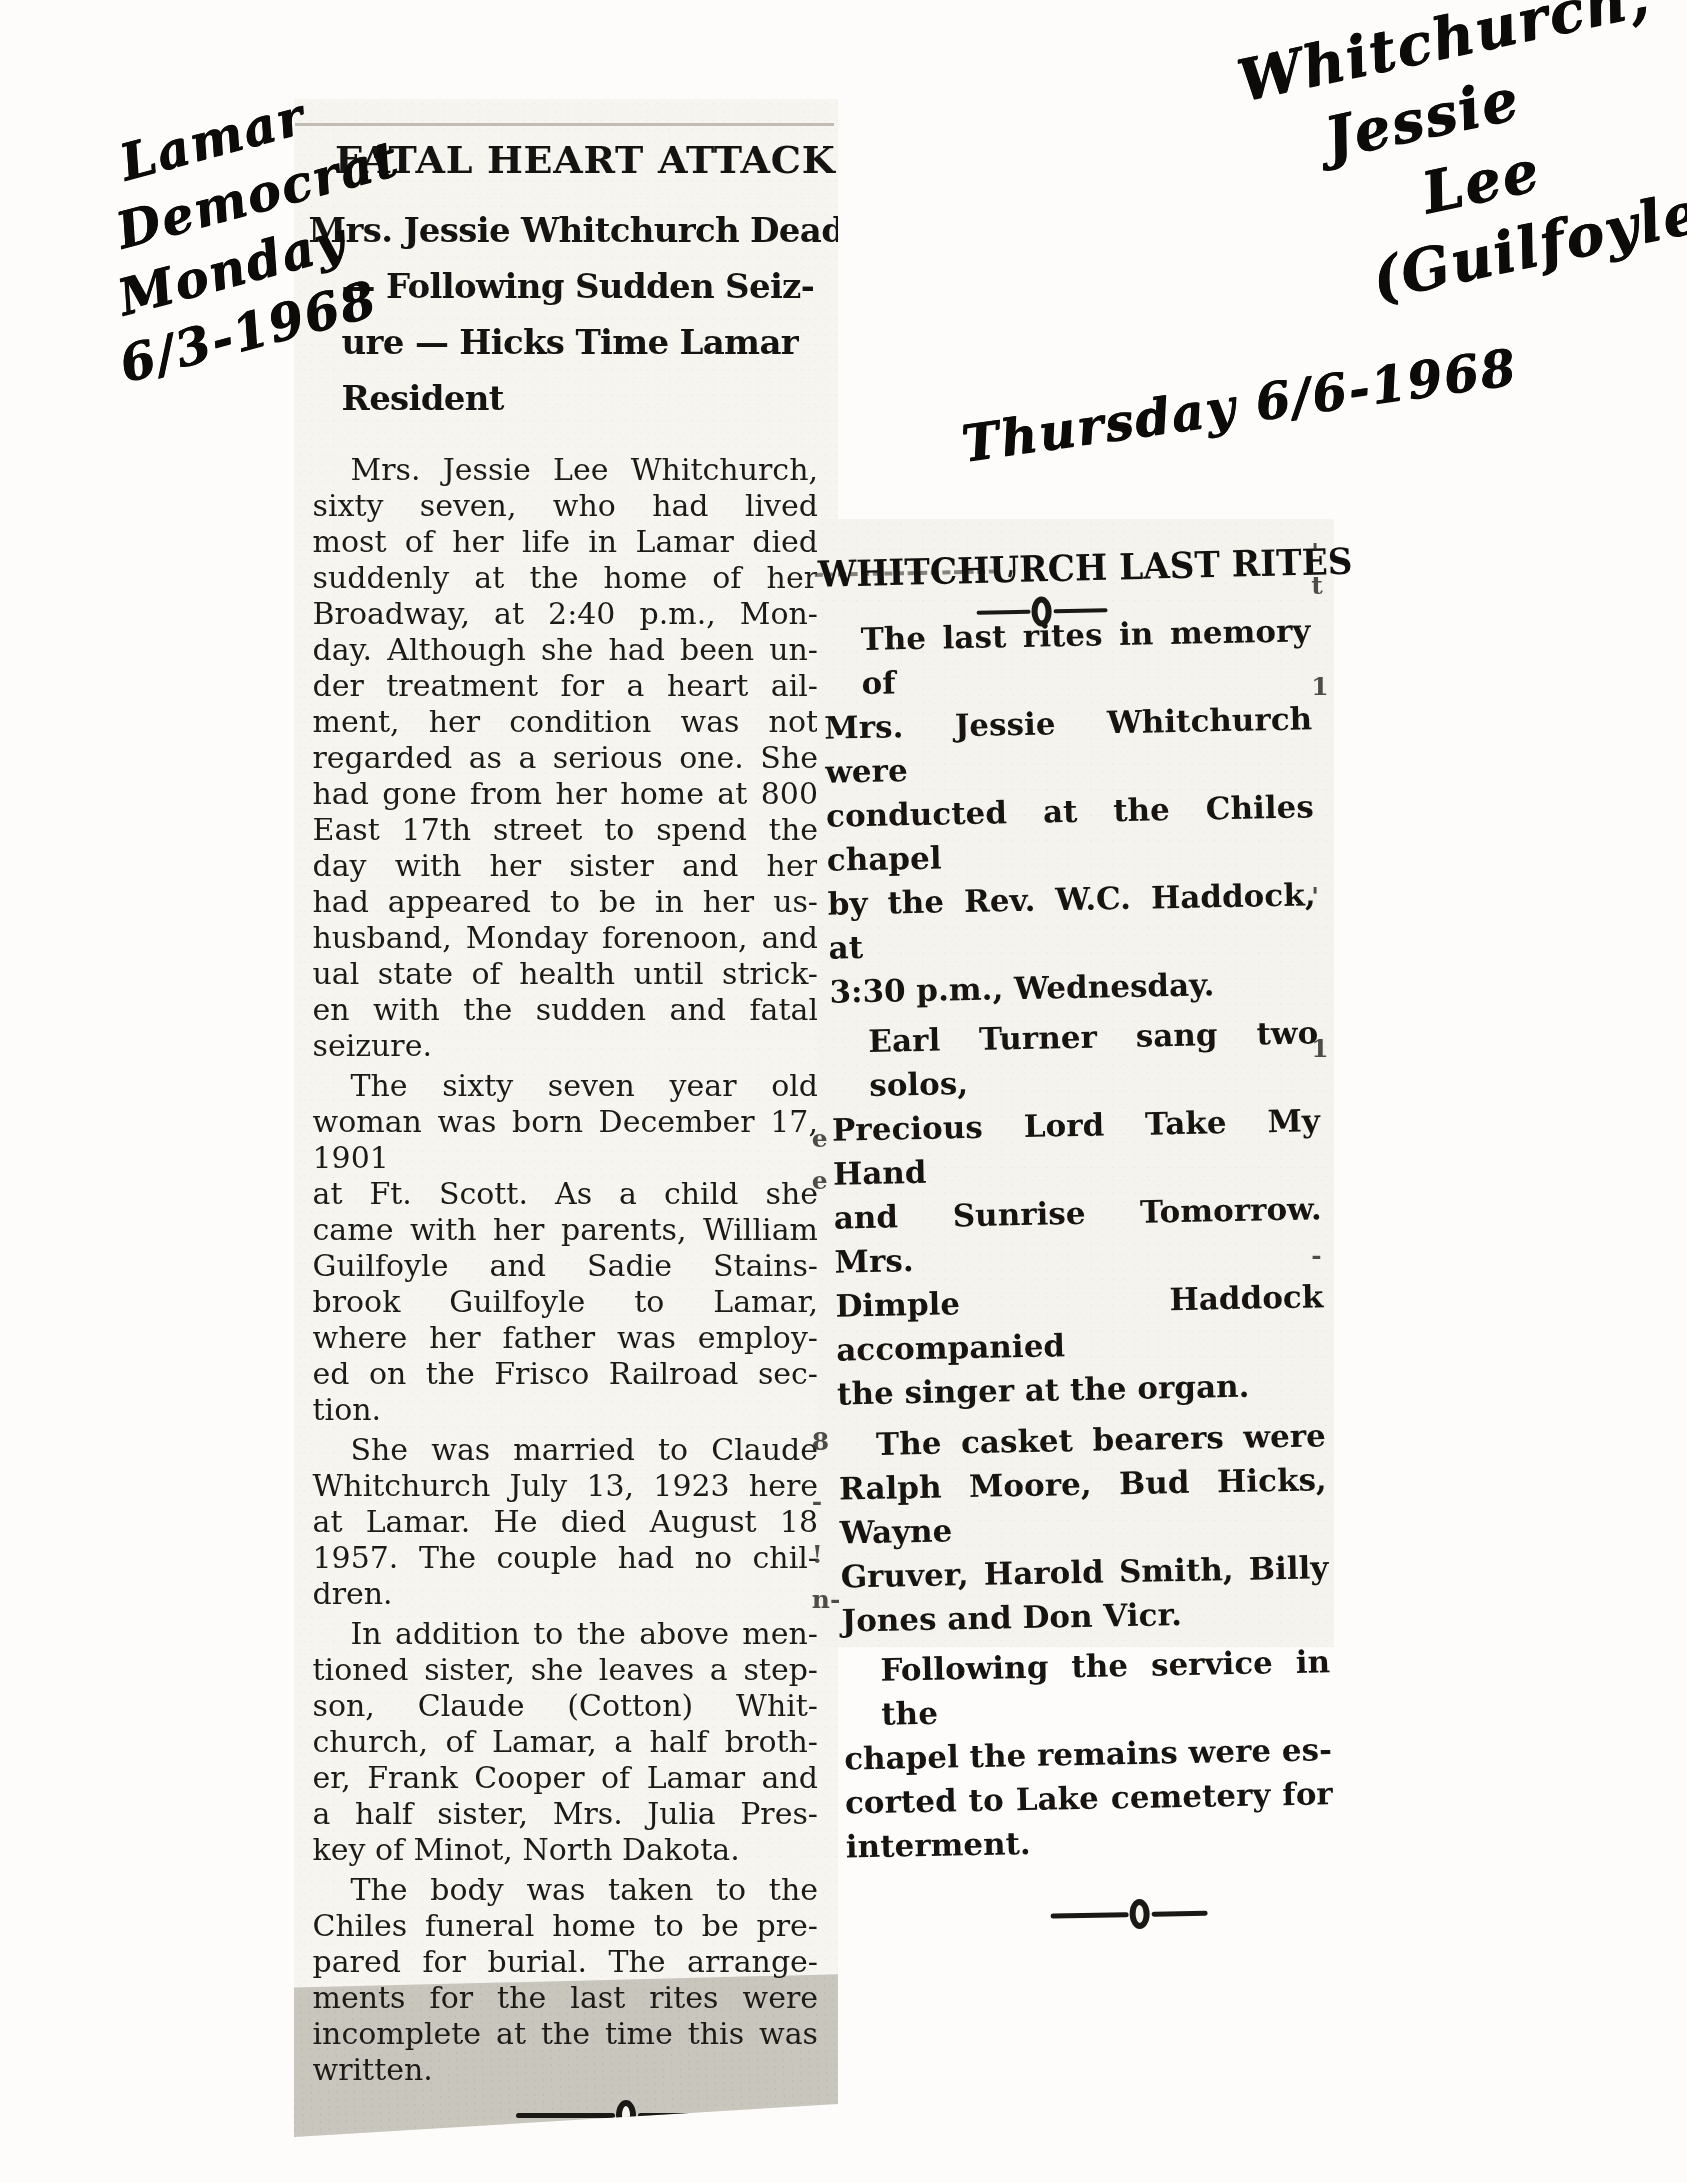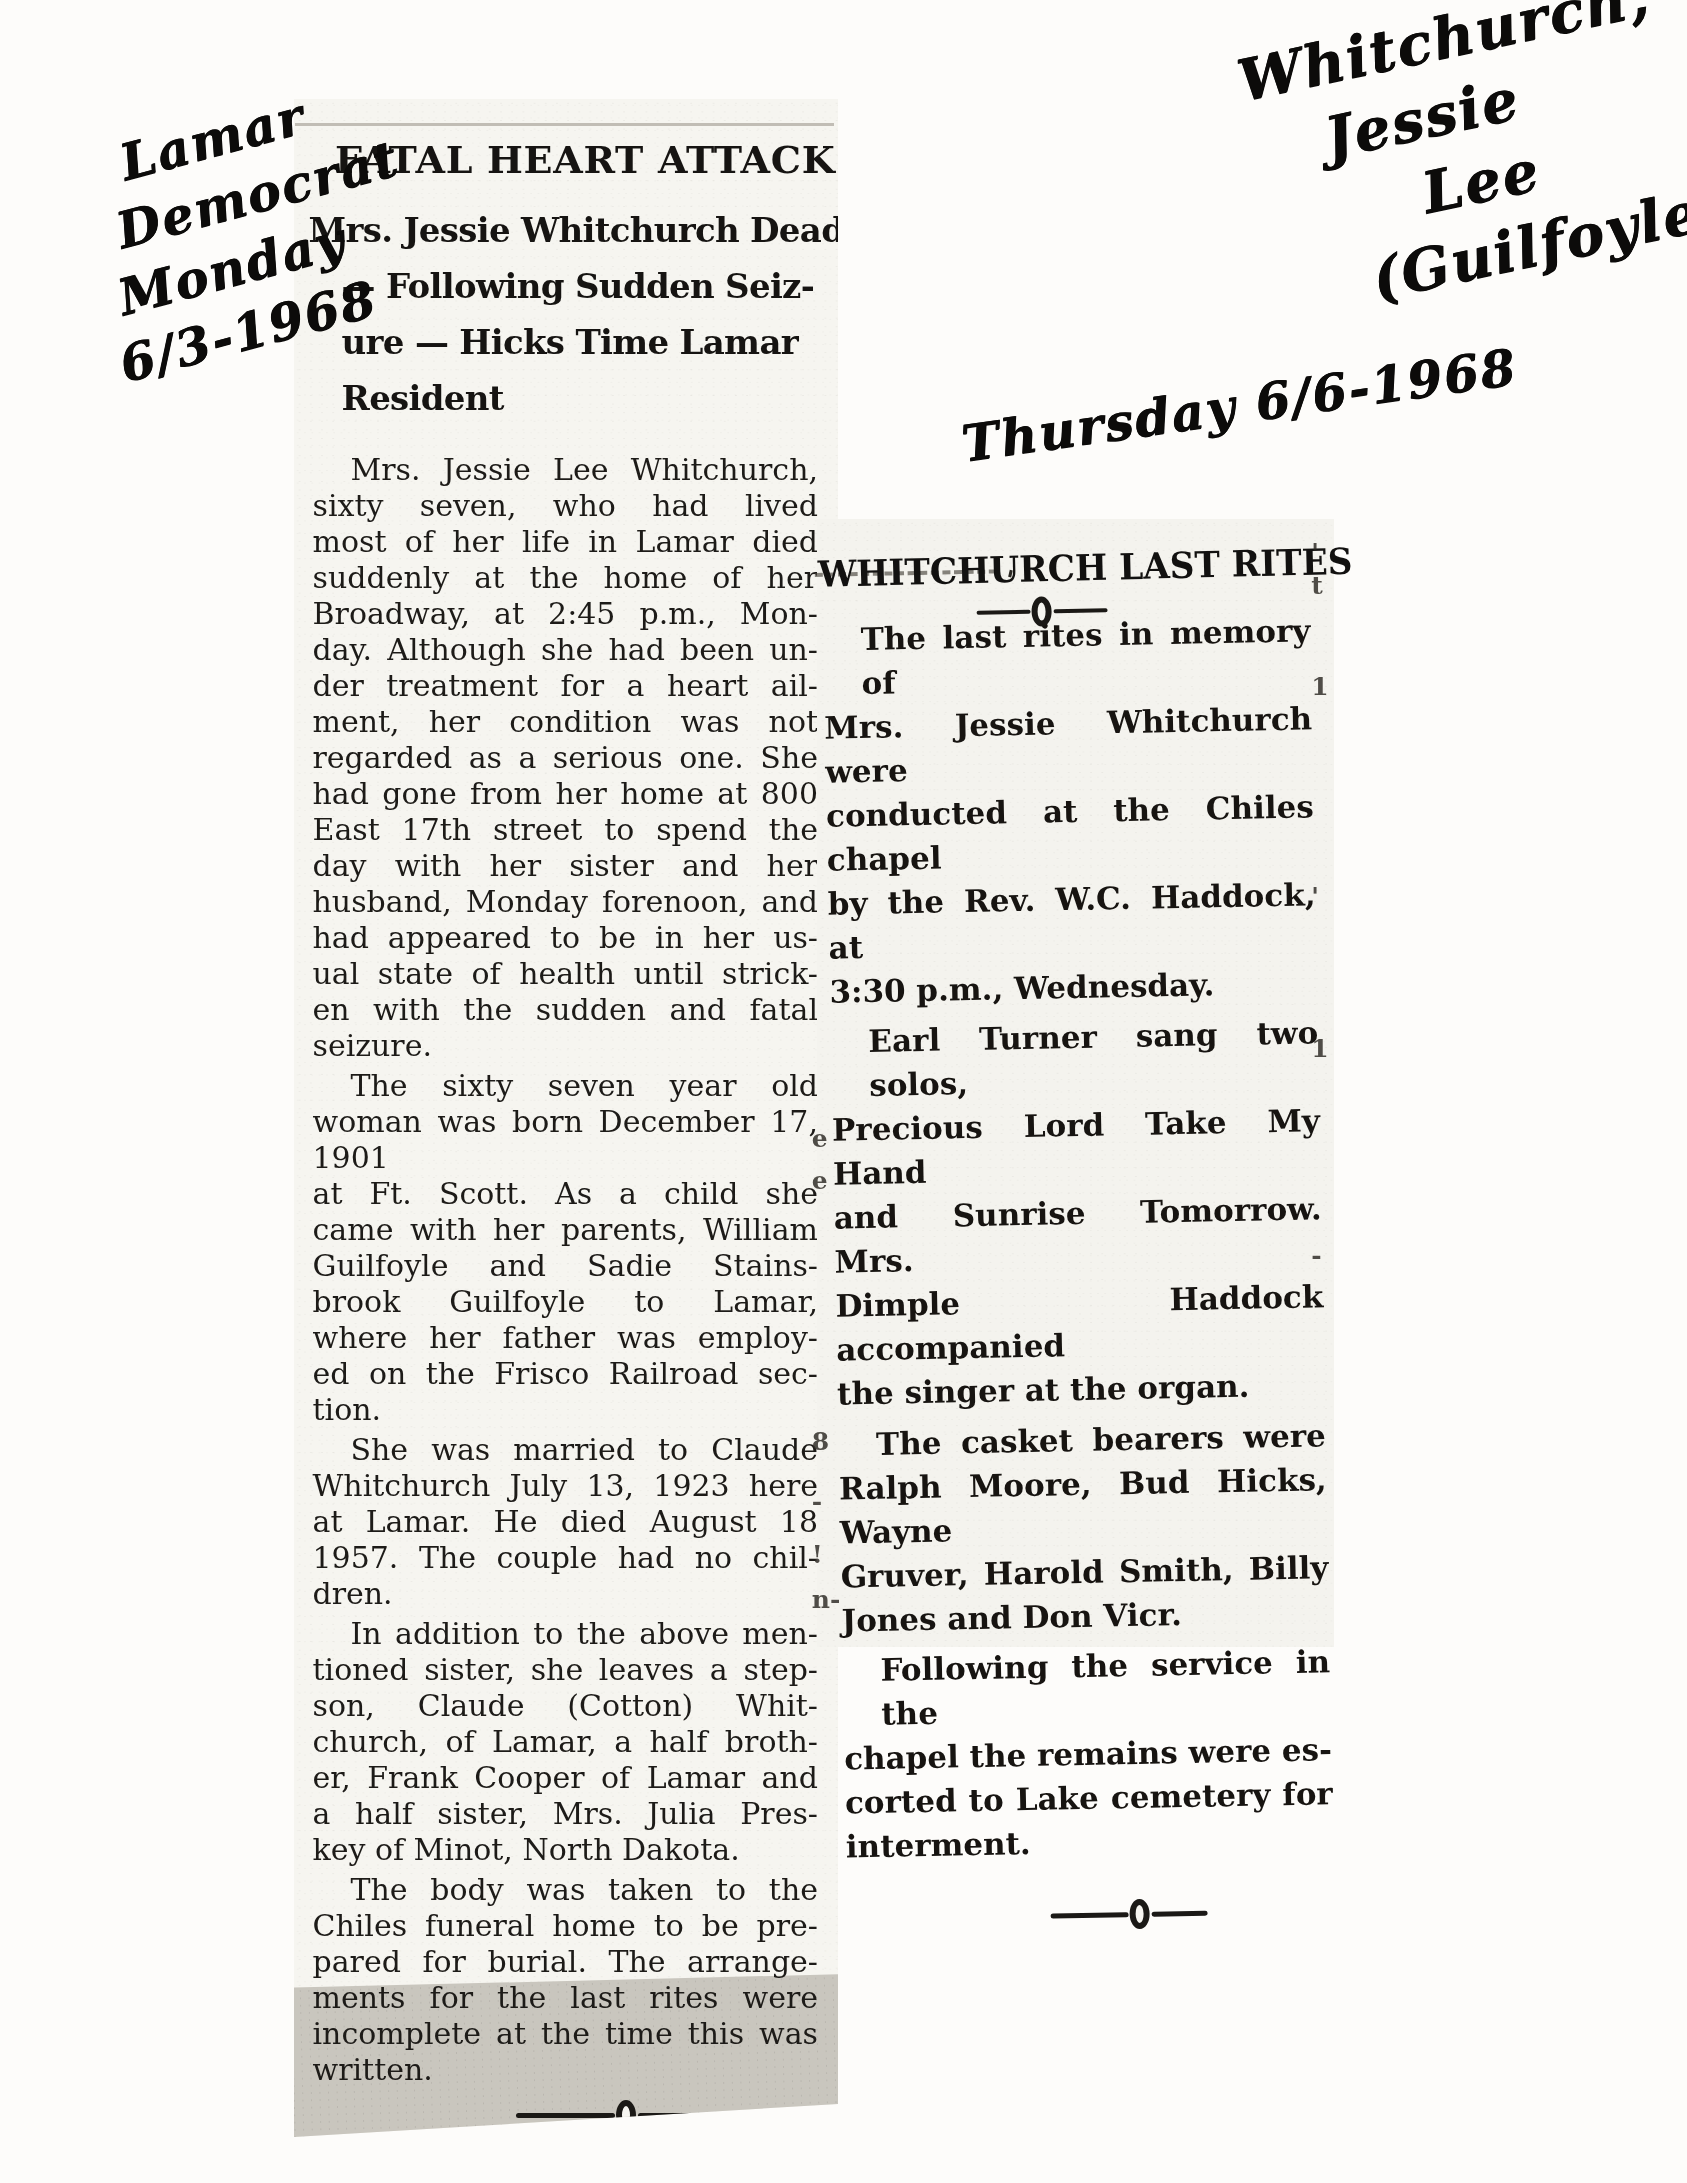--- a/index.html
+++ b/index.html
@@ -163,30 +163,30 @@
         <div class="tline">ure — Hicks Time Lamar</div>
         <div class="tline last">Resident</div>
       </div>
 
     <div class="article">
         <div class="para">
           <div class="tline first">Mrs. Jessie Lee Whitchurch,</div>
           <div class="tline">sixty seven, who had lived</div>
           <div class="tline">most of her life in Lamar died</div>
           <div class="tline">suddenly at the home of her</div>
-          <div class="tline">Broadway, at 2:45 p.m., Mon-</div>
+          <div class="tline">Broadway, at 2:40 p.m., Mon-</div>
           <div class="tline">day. Although she had been un-</div>
           <div class="tline">der treatment for a heart ail-</div>
           <div class="tline">ment, her condition was not</div>
           <div class="tline">regarded as a serious one. She</div>
           <div class="tline">had gone from her home at 800</div>
           <div class="tline">East 17th street to spend the</div>
           <div class="tline">day with her sister and her</div>
+          <div class="tline">had appeared to be in her us-</div>
           <div class="tline">husband, Monday forenoon, and</div>
-          <div class="tline">had appeared to be in her us-</div>
           <div class="tline">ual state of health until strick-</div>
           <div class="tline">en with the sudden and fatal</div>
           <div class="tline last">seizure.</div>
         </div>
         <div class="para">
           <div class="tline first">The sixty seven year old</div>
           <div class="tline">woman was born December 17, 1901</div>
           <div class="tline">at Ft. Scott. As a child she</div>
           <div class="tline">came with her parents, William</div>
           <div class="tline">Guilfoyle and Sadie Stains-</div>

